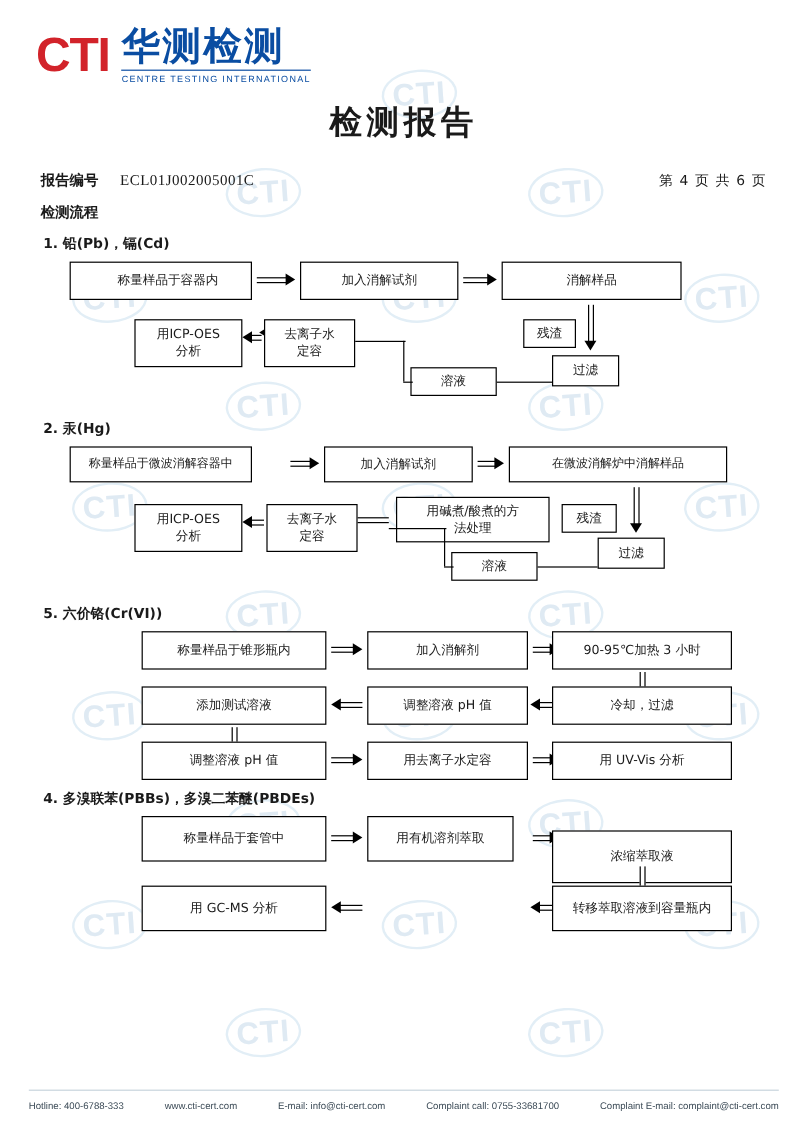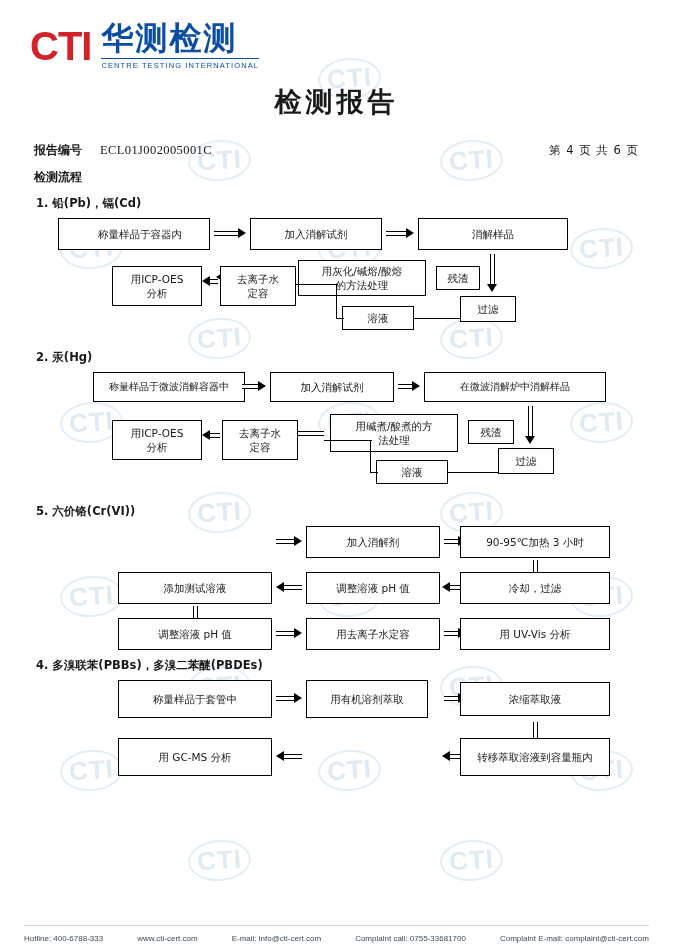--- a/index.html
+++ b/index.html
@@ -159,21 +159,21 @@
     border-top:8px solid #000;
   }
   .line { position:absolute; background:#000; }
   .line.h { height:1px; }
   .line.v { width:1px; }
 
   
   .footer {
     position:absolute; left:0; right:0; bottom:0;
     z-index:2;
-    padding: 0 24px 5px 24px;
+    padding: 0 24px 22px 24px;
   }
   .footer-rule { border-top:1px solid #c8d4dd; margin-bottom:8px; }
   .footer-row {
     display:flex; justify-content:space-between; align-items:center;
     font-family:"Liberation Sans", sans-serif;
     font-size:8px;
     color:#3b4a56;
   }
   .footer-row span { white-space:nowrap; }
 </style>
@@ -241,22 +241,20 @@
           <div class="shaft"></div>
           <div class="head"></div>
         </div>
       <div class="box" style="left:388px; top:0; width:150px; height:32px;">消解样品</div>
 
       <div class="arr arr-v" style="left:457px; top:36px; height:38px;">
           <div class="shaft"></div>
           <div class="head"></div>
         </div>
 
-      <div class="box" style="left:268px; top:42px; width:128px; height:36px; white-space:pre-line;">用灰化/碱熔/酸熔
-的方法处理</div>
       <div class="box" style="left:406px; top:48px; width:44px; height:24px;">残渣</div>
       <div class="box" style="left:430px; top:78px; width:56px; height:26px;">过滤</div>
 
       <div class="arr arr-h left" style="left:186px; top:54px; width:76px;">
           <div class="shaft"></div>
           <div class="head"></div>
         </div>
       <div class="box" style="left:82px; top:48px; width:90px; height:40px; white-space:pre-line;">用ICP-OES
 分析</div>
       <div class="arr arr-h left" style="left:172px; top:58px; width:16px;">
@@ -270,21 +268,21 @@
       <div class="line h" style="left:384px; top:100px; width:46px;"></div>
       <div class="line v" style="left:306px; top:66px; height:34px;"></div>
       <div class="line h" style="left:306px; top:100px; width:8px;"></div>
       <div class="line h" style="left:266px; top:66px; width:42px;"></div>
     </div>
   </div>
 
   <div class="group" style="margin-top:6px;">
     <div class="group-head">2.  汞(Hg)</div>
     <div class="flow" style="height:128px;">
-      <div class="box small" style="left:28px; top:0; width:152px; height:30px;margin-left:35px;">称量样品于微波消解容器中</div>
+      <div class="box small" style="left:28px; top:0; width:152px; height:30px;">称量样品于微波消解容器中</div>
       <div class="arr arr-h" style="left:212px; top:9px; width:24px;">
           <div class="shaft"></div>
           <div class="head"></div>
         </div>
       <div class="box" style="left:240px; top:0; width:124px; height:30px;">加入消解试剂</div>
       <div class="arr arr-h" style="left:368px; top:9px; width:22px;">
           <div class="shaft"></div>
           <div class="head"></div>
         </div>
       <div class="box small" style="left:394px; top:0; width:182px; height:30px;">在微波消解炉中消解样品</div>
@@ -316,20 +314,21 @@
       <div class="line h" style="left:418px; top:100px; width:50px;"></div>
       <div class="line v" style="left:340px; top:68px; height:32px;"></div>
       <div class="line h" style="left:340px; top:100px; width:8px;"></div>
       <div class="line h" style="left:294px; top:68px; width:48px;"></div>
     </div>
   </div>
 
   <div class="group" style="margin-top:4px;">
     <div class="group-head">5.  六价铬(Cr(VI))</div>
     <div class="flow" style="height:128px;">
+      <div class="box" style="left:88px; top:0; width:154px; height:32px;">称量样品于锥形瓶内</div>
       <div class="arr arr-h" style="left:246px; top:10px; width:26px;">
           <div class="shaft"></div>
           <div class="head"></div>
         </div>
       <div class="box" style="left:276px; top:0; width:134px; height:32px;">加入消解剂</div>
       <div class="arr arr-h" style="left:414px; top:10px; width:22px;">
           <div class="shaft"></div>
           <div class="head"></div>
         </div>
       <div class="box" style="left:430px; top:0; width:150px; height:32px;">90-95℃加热 3 小时</div>
@@ -376,21 +375,21 @@
       <div class="box" style="left:88px; top:0; width:154px; height:38px;">称量样品于套管中</div>
       <div class="arr arr-h" style="left:246px; top:13px; width:26px;">
           <div class="shaft"></div>
           <div class="head"></div>
         </div>
       <div class="box" style="left:276px; top:0; width:122px; height:38px;">用有机溶剂萃取</div>
       <div class="arr arr-h" style="left:414px; top:13px; width:22px;">
           <div class="shaft"></div>
           <div class="head"></div>
         </div>
-      <div class="box" style="left:430px; top:2px; width:150px; height:34px;">浓缩萃取液</div>
+      <div class="box" style="left:430px; top:12px; width:150px; height:44px;">浓缩萃取液</div>
 
       <div class="arr arr-v" style="left:500px; top:42px; height:30px;">
           <div class="shaft"></div>
           <div class="head"></div>
         </div>
 
       <div class="box" style="left:88px; top:58px; width:154px; height:38px;">用 GC-MS 分析</div>
       <div class="arr arr-h left" style="left:246px; top:71px; width:26px;">
           <div class="shaft"></div>
           <div class="head"></div>

